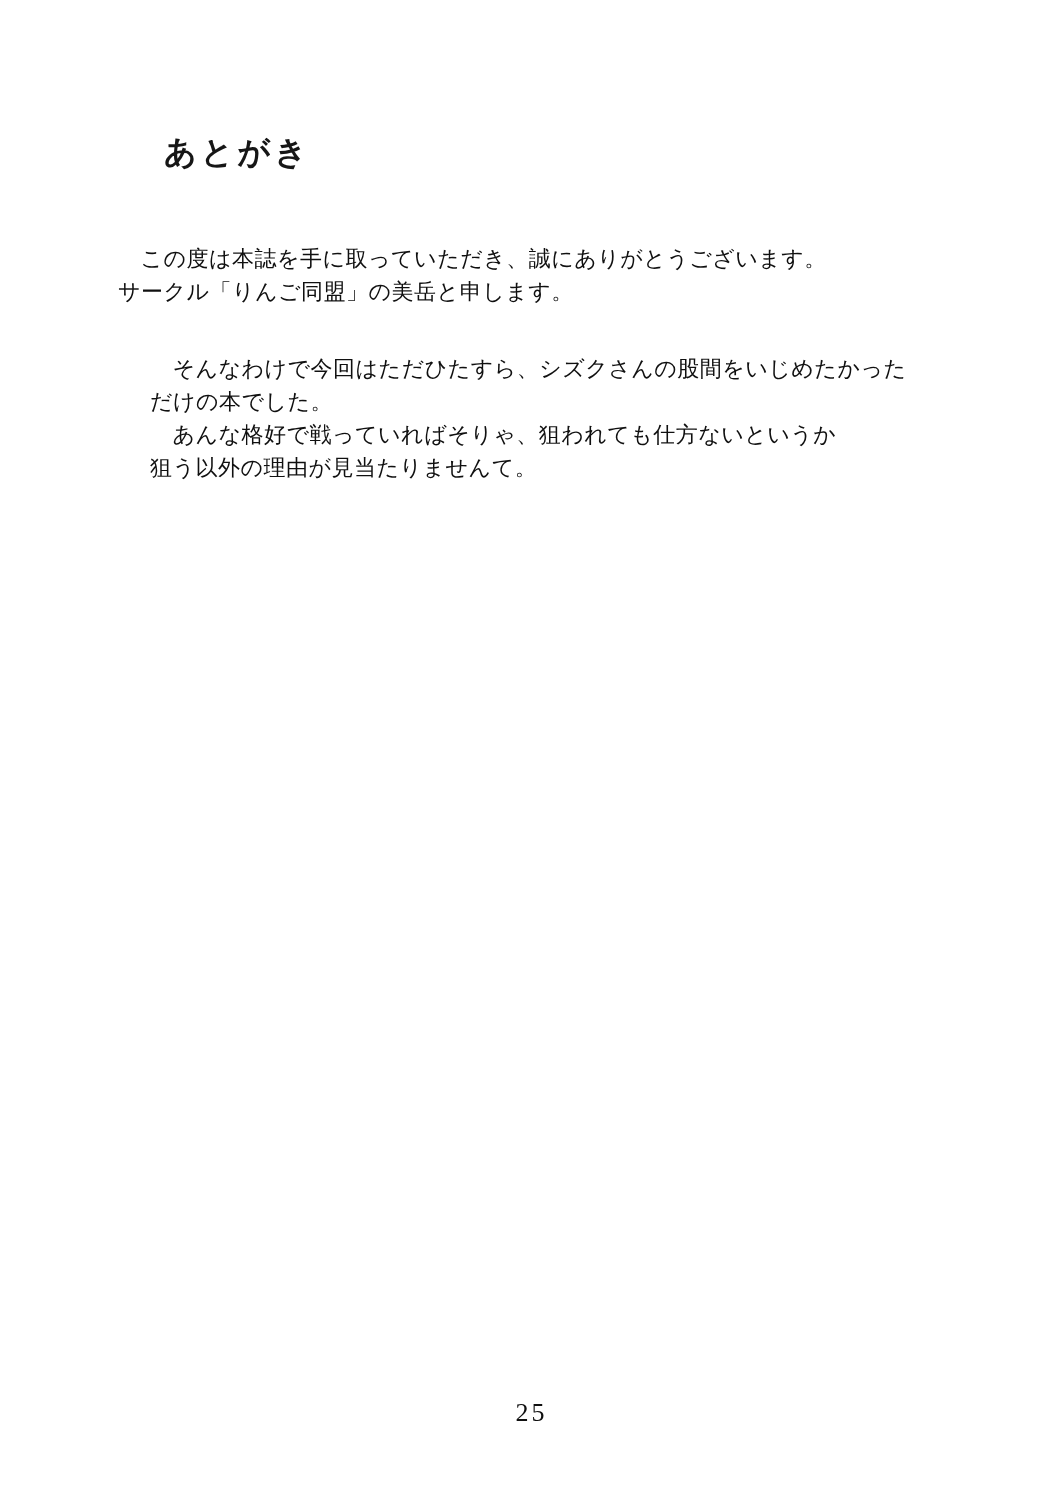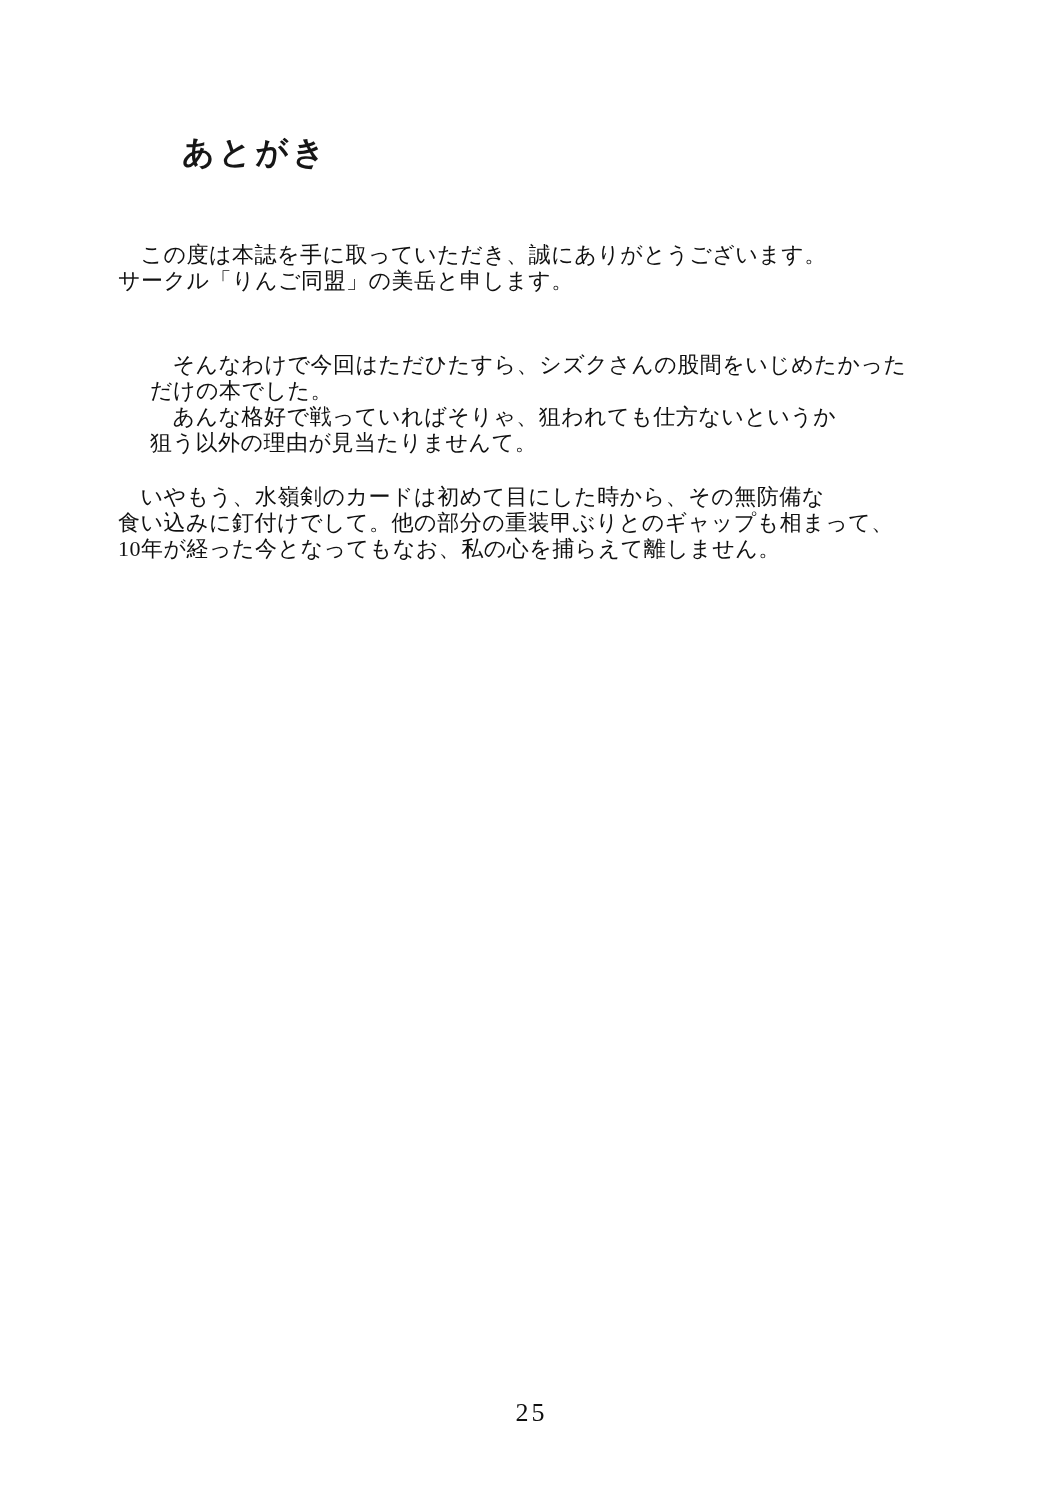--- a/index.html
+++ b/index.html
@@ -8,36 +8,36 @@
     position: relative;
     width: 1063px;
     height: 1500px;
     margin: 0 auto;
     background: #ffffff;
     overflow: hidden;
     color: #101010;
   }
   .title {
     position: absolute;
-    left: 182px;
+    left: 164px;
     top: 131px;
     font-family: Liberation Serif, serif;
     font-weight: 600;
     font-size: 32px;
     letter-spacing: 4px;
     color: #161616;
     text-align: center;
   }
   .para {
     position: absolute;
     left: 118px;
     width: 855px;
     font-family: "Liberation Serif", "DejaVu Serif", serif;
     font-size: 22px;
-    line-height: 26px;
+    line-height: 33px;
     letter-spacing: 0.5px;
     white-space: pre-wrap;
     color: #101010;
   }
   .p1 { top: 242px; }
   .p2 { top: 352px; margin-left: 32px; }
   .p3 { top: 484px; }
   .p4 { top: 595px; }
   .p5 { top: 725px; }
   .p6 { top: 861px; }
@@ -60,21 +60,18 @@
   <div class="title">あとがき</div>
 
   <div class="para p1">　この度は本誌を手に取っていただき、誠にありがとうございます。
 サークル「りんご同盟」の美岳と申します。</div>
 
   <div class="para p2">　そんなわけで今回はただひたすら、シズクさんの股間をいじめたかった
 だけの本でした。
 　あんな格好で戦っていればそりゃ、狙われても仕方ないというか
 狙う以外の理由が見当たりませんて。</div>
 
-  <div class="para p3">　いやもう、水嶺剣のカードは初めて目にした時から、その無防備な
-食い込みに釘付けでして。他の部分の重装甲ぶりとのギャップも相まって、
-10年が経った今となってもなお、私の心を捕らえて離しません。</div>
 
 
 
 
   <div class="pageno">25</div>
 </div>
 
 </body></html>

